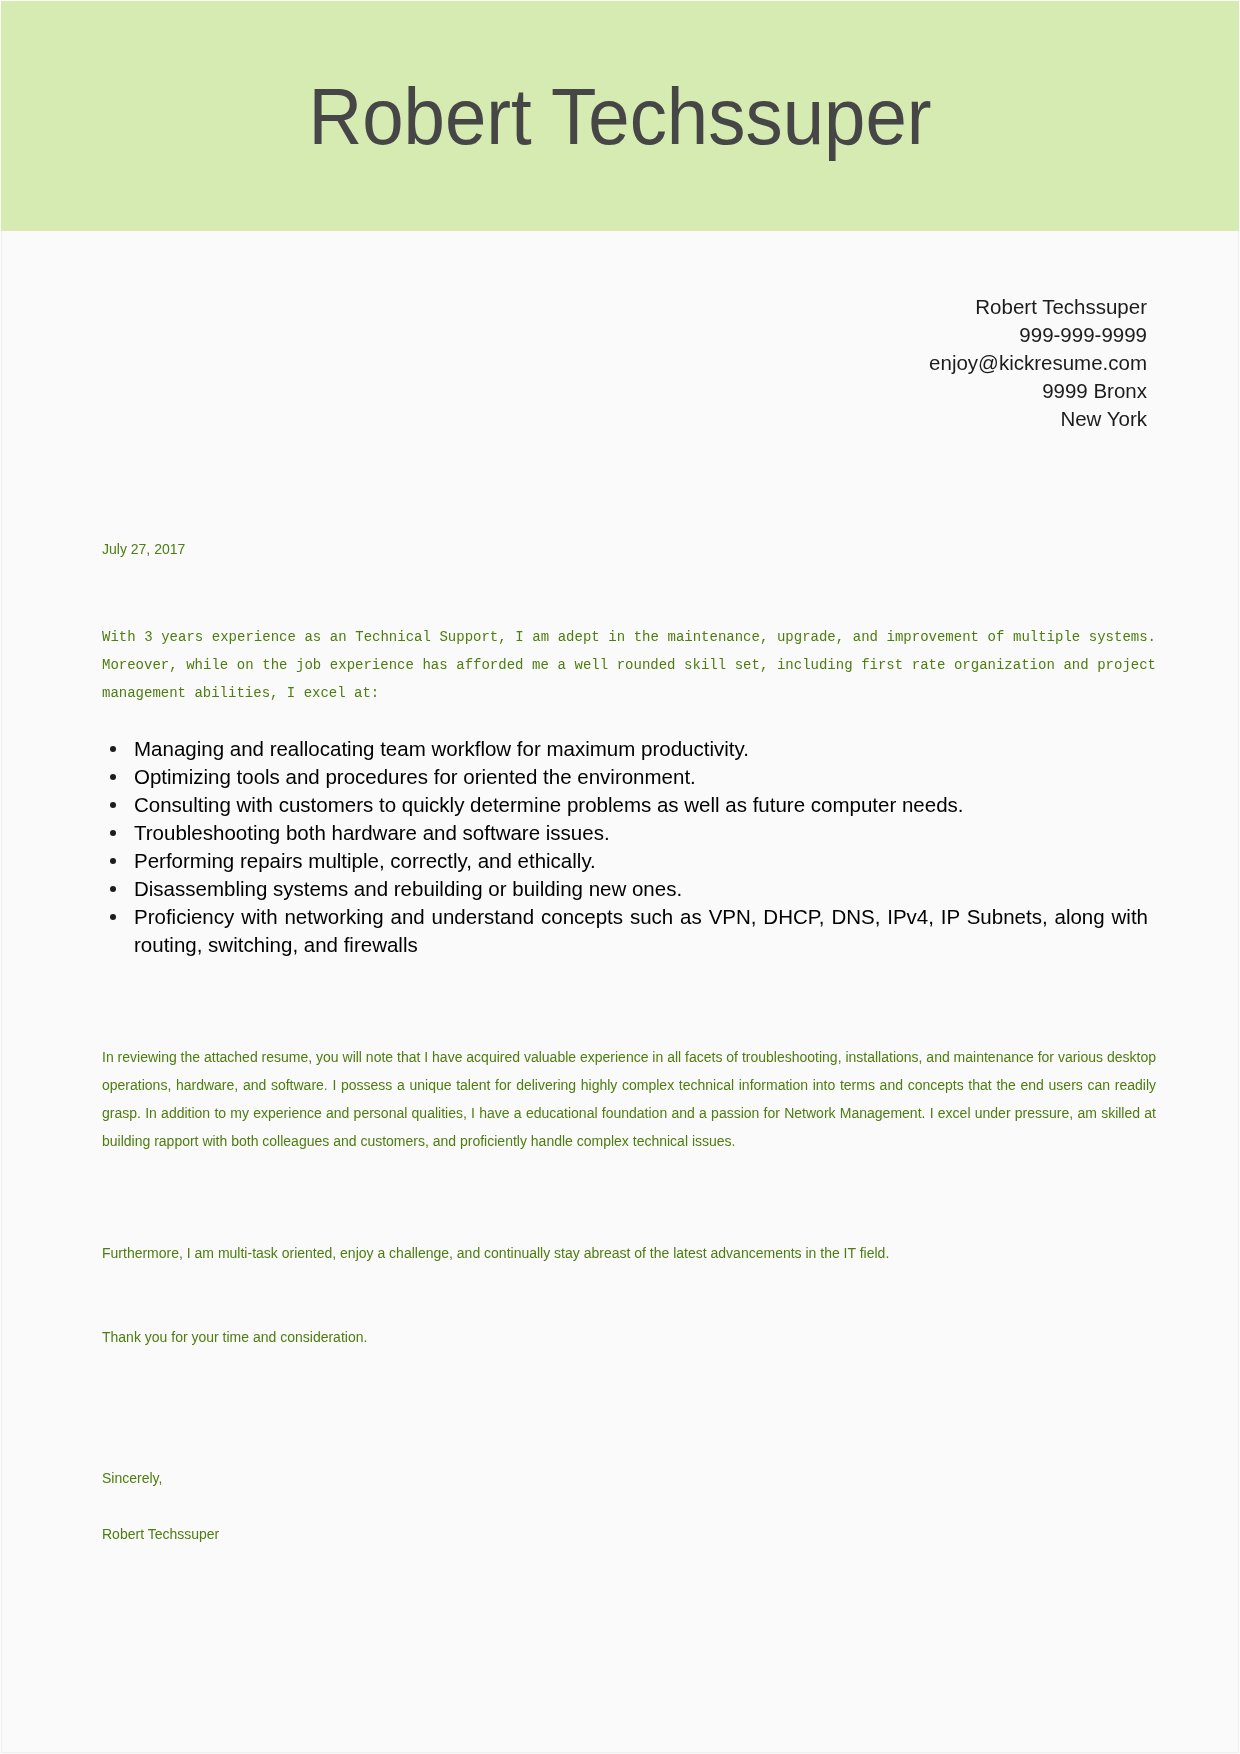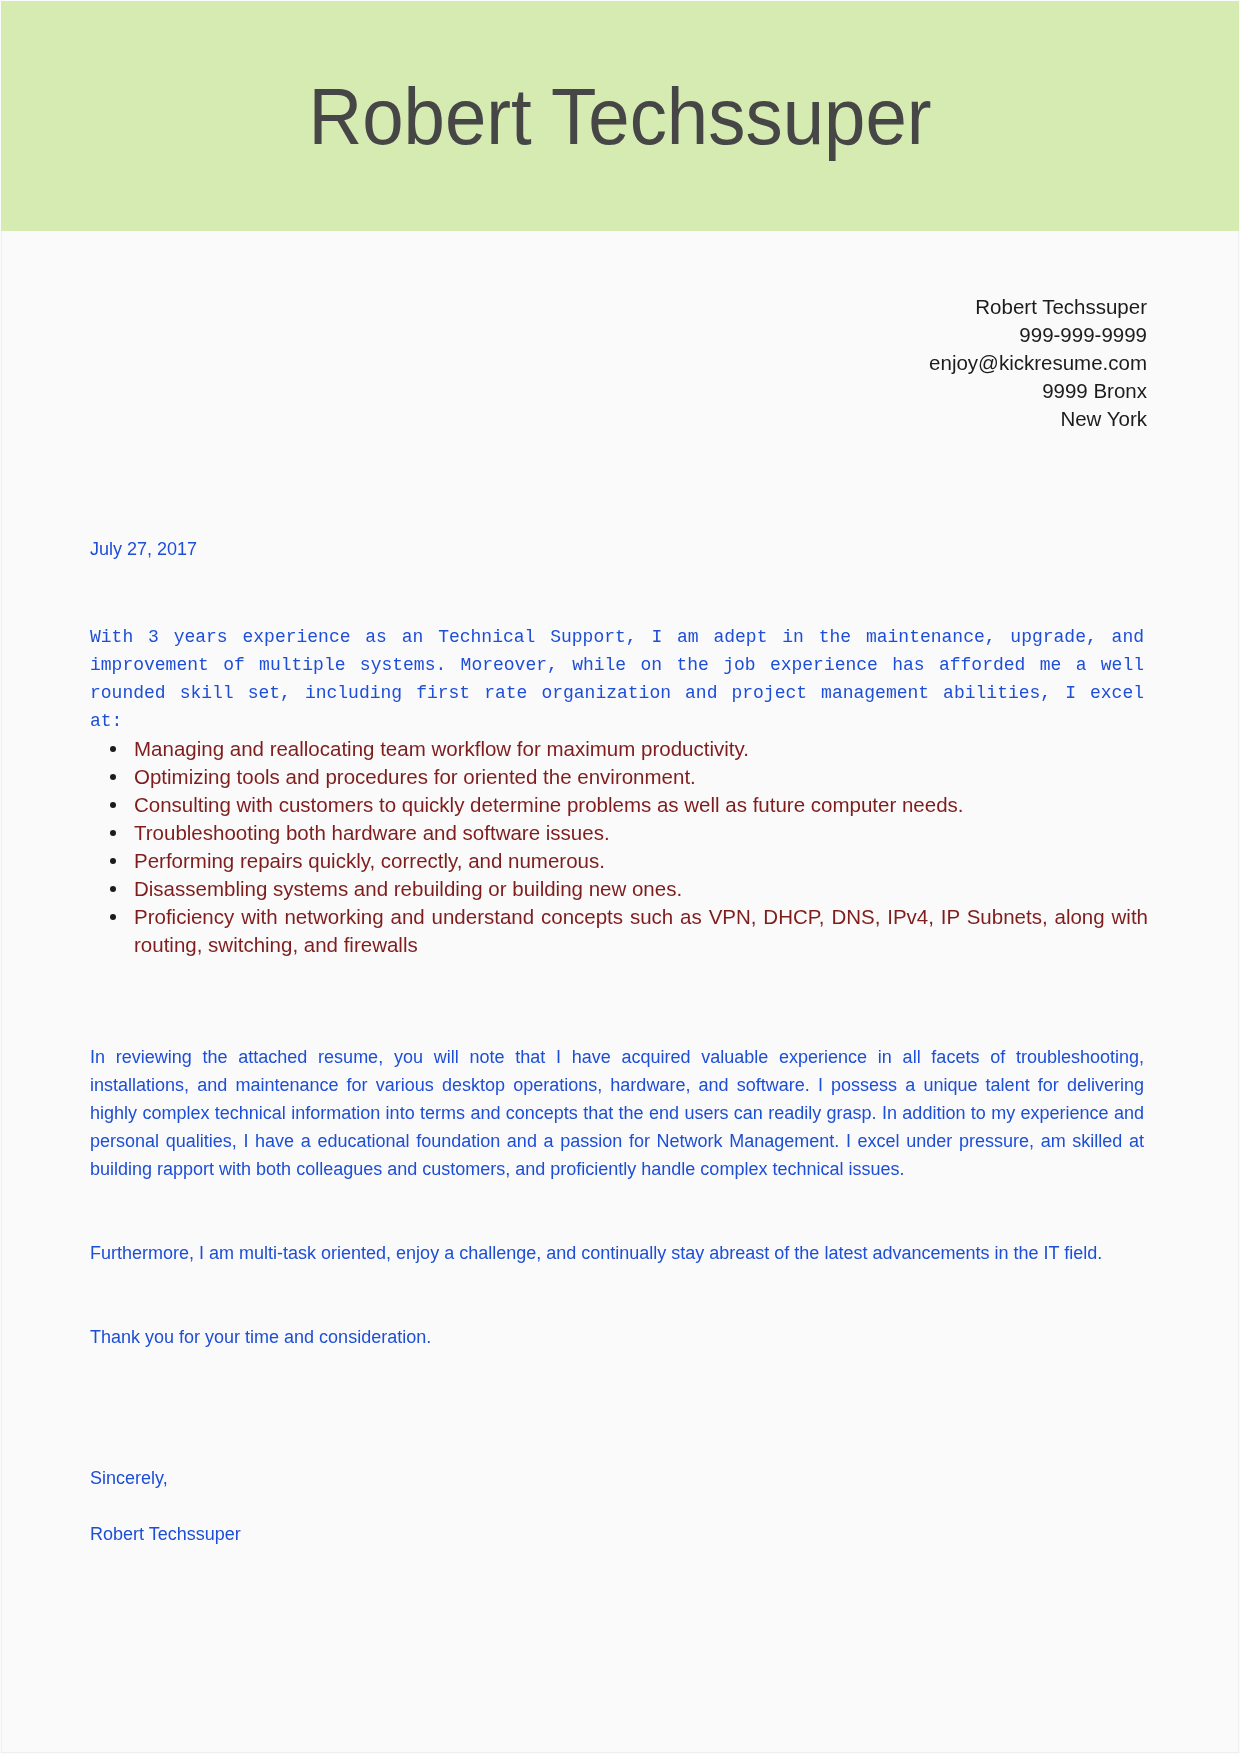--- a/index.html
+++ b/index.html
@@ -48,44 +48,44 @@
     right: 93px;
     top: 293px;
     text-align: right;
     font-size: 20.5px;
     line-height: 28px;
     color: #1c1c1c;
   }
   .contact-line { display: block; }
   .body-text {
     position: absolute;
-    left: 90px;
+    left: 102px;
     width: 1054px;
-    font-size: 18px;
+    font-size: 14px;
     line-height: 28px;
-    color: #1d4ed8;
+    color: #4d7c0f;
   }
   .date { top: 535px; }
   .intro {
     top: 623px;
     text-align: justify;
     font-family: Liberation Mono, monospace;
   }
   .skills {
     position: absolute;
     left: 94px;
     top: 735px;
     width: 1054px;
     margin: 0;
     padding: 0 0 0 40px;
     box-sizing: border-box;
     list-style: none;
     font-size: 20.5px;
     line-height: 28px;
-    color: #7f1d1d;
+    color: #000000;
   }
   .skills li {
     position: relative;
     text-align: justify;
   }
   .skills li .bullet {
     position: absolute;
     left: -24px;
     top: 11px;
     width: 6px;
@@ -118,21 +118,21 @@
 
 <div class="body-text date">July 27, 2017</div>
 
 <div class="body-text intro">With 3 years experience as an Technical Support, I am adept in the maintenance, upgrade, and improvement of multiple systems. Moreover, while on the job experience has afforded me a well rounded skill set, including first rate organization and project management abilities, I excel at:</div>
 
 <ul class="skills">
   <li><span class="bullet"></span><span>Managing and reallocating team workflow for maximum productivity.</span></li>
   <li><span class="bullet"></span><span>Optimizing tools and procedures for oriented the environment.</span></li>
   <li><span class="bullet"></span><span>Consulting with customers to quickly determine problems as well as future computer needs.</span></li>
   <li><span class="bullet"></span><span>Troubleshooting both hardware and software issues.</span></li>
-  <li><span class="bullet"></span><span>Performing repairs quickly, correctly, and numerous.</span></li>
+  <li><span class="bullet"></span><span>Performing repairs multiple, correctly, and ethically.</span></li>
   <li><span class="bullet"></span><span>Disassembling systems and rebuilding or building new ones.</span></li>
   <li><span class="bullet"></span><span>Proficiency with networking and understand concepts such as VPN, DHCP, DNS, IPv4, IP Subnets, along with routing, switching, and firewalls</span></li>
 </ul>
 
 <div class="body-text review">In reviewing the attached resume, you will note that I have acquired valuable experience in all facets of troubleshooting, installations, and maintenance for various desktop operations, hardware, and software. I possess a unique talent for delivering highly complex technical information into terms and concepts that the end users can readily grasp. In addition to my experience and personal qualities, I have a educational foundation and a passion for Network Management. I excel under pressure, am skilled at building rapport with both colleagues and customers, and proficiently handle complex technical issues.</div>
 
 <div class="body-text further">Furthermore, I am multi-task oriented, enjoy a challenge, and continually stay abreast of the latest advancements in the IT field.</div>
 
 <div class="body-text thanks">Thank you for your time and consideration.</div>
 

